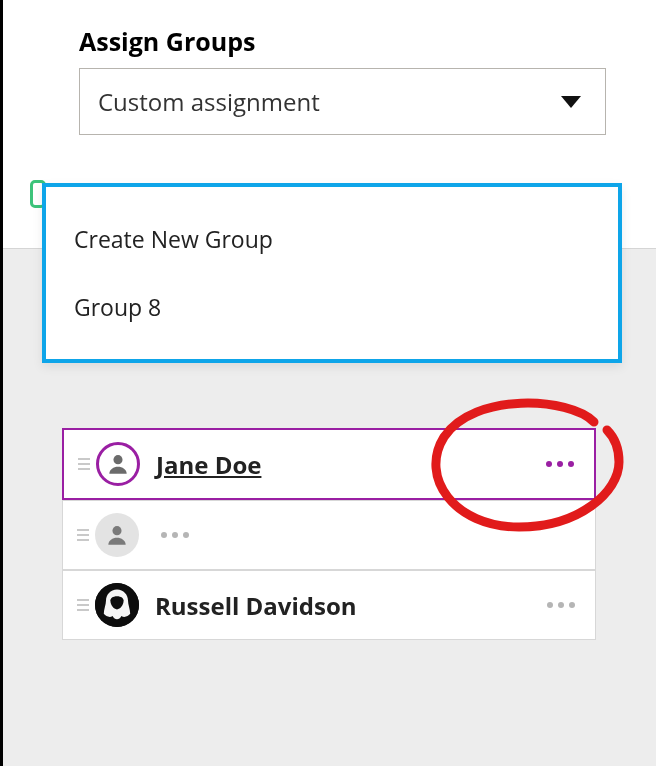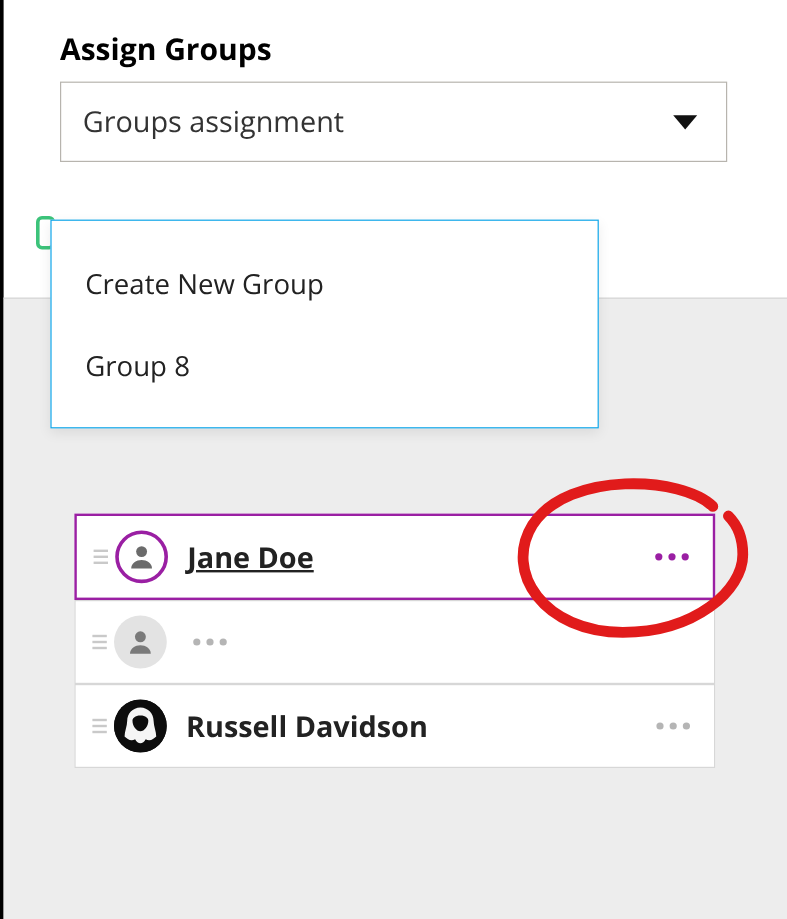--- a/index.html
+++ b/index.html
@@ -14,21 +14,21 @@
 .page-border {
   position: absolute;
   left: 0;
   top: 0;
   bottom: 0;
   width: 3px;
   background: #000;
 }
 .top-section {
   background: #fff;
-  padding: 24px 50px 0 50px;
+  padding: 24px 50px 0 79px;
 }
 .label-title {
   font-size: 25px;
   font-weight: 700;
   color: #000;
   margin-bottom: 10px;
 }
 .select-box {
   border: 1.5px solid #b7b4ae;
   padding: 16px 18px 16px 18px;
@@ -67,23 +67,23 @@
   height: 28px;
   border: 3px solid #3cc37a;
   border-radius: 5px;
   background: #fff;
   z-index: 3;
 }
 .dropdown {
   position: absolute;
   left: 42px;
   top: 183px;
-  width: 457px;
-  background: #fff;
-  border: 1px solid #0ea5e9;
+  width: 580px;
+  background: #fff;
+  border: 4px solid #0ea5e9;
   box-shadow: 0 4px 10px rgba(0,0,0,0.08);
   z-index: 5;
   padding: 18px 0;
 }
 .dropdown-item {
   font-size: 23px;
   color: #222;
   padding: 18px 28px;
   cursor: pointer;
 }
@@ -181,21 +181,21 @@
 }
 </style>
 </head>
 <body>
 
 <div class="page-border"></div>
 
 <div class="top-section">
   <div class="label-title">Assign Groups</div>
   <div class="select-box">
-    <span class="select-box-text">Groups assignment</span>
+    <span class="select-box-text">Custom assignment</span>
     <span class="caret"></span>
   </div>
 </div>
 
 <div class="gray-zone"></div>
 
 <div class="green-nub"></div>
 
 <div class="dropdown">
   <div class="dropdown-item">Create New Group</div>

